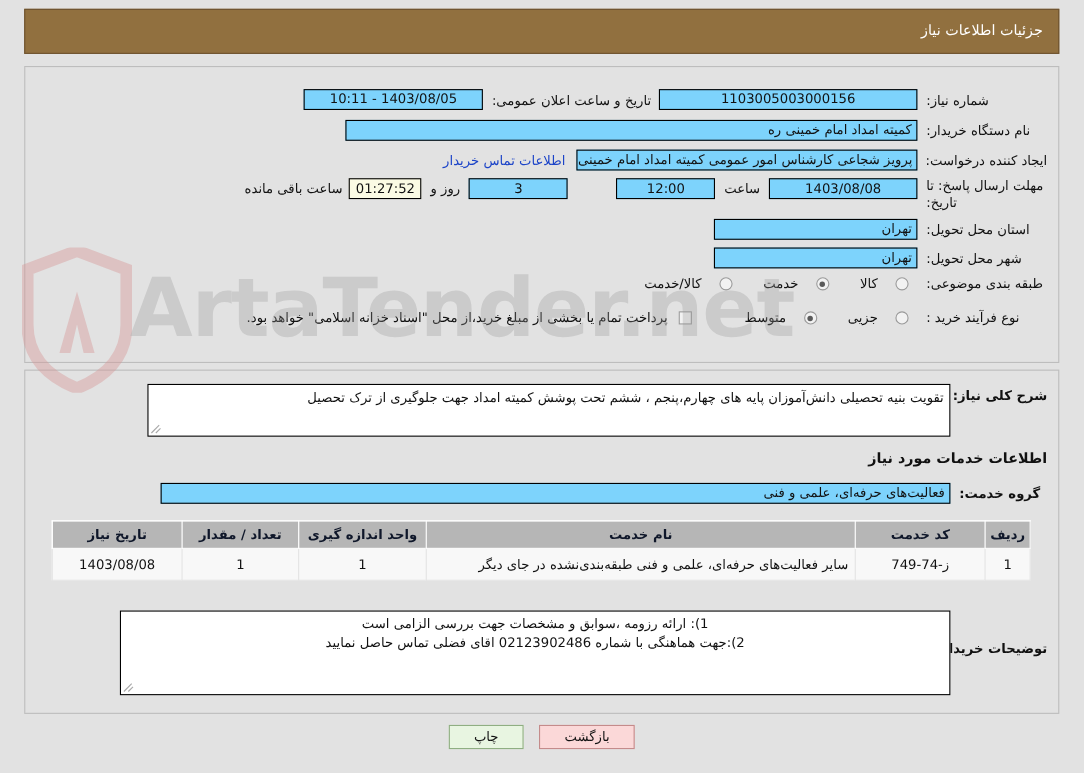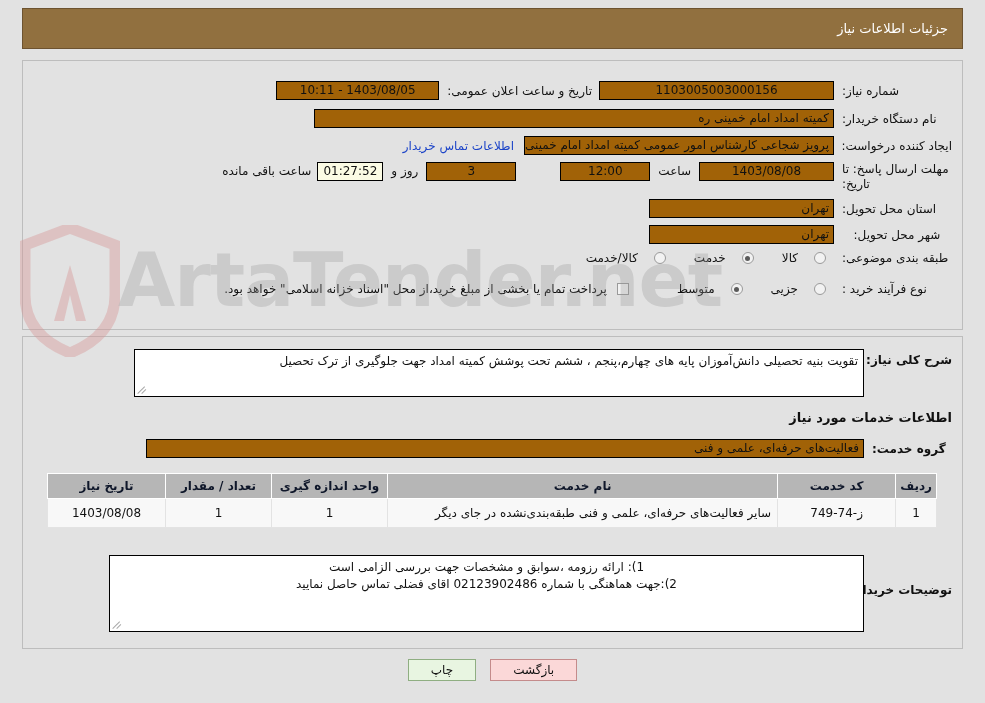--- a/index.html
+++ b/index.html
@@ -77,21 +77,21 @@
   
   .row { position: absolute; display: flex; align-items: center; }
   .lbl {
     font-size: 12px;
     color: #111;
     white-space: nowrap;
     text-align: left;
   }
   .lbl-b { font-weight: bold; }
   .fld {
-    background: #a16207;
+    background: #7dd3fc;
     border: 1px solid #000000;
     height: 19px;
     line-height: 17px;
     font-size: 12px;
     padding: 0 4px;
     color: #111;
     text-align: center;
     white-space: nowrap;
     overflow: hidden;
   }
@@ -261,21 +261,21 @@
       <span class="fld hl" style="width:66px; margin-right:8px;">01:27:52</span>
       <span class="plain-text" style="margin-right:6px; margin-top:2px;">ساعت باقی مانده</span>
     </div>
 
     <div class="row" style="right:10px; top:138px;">
       <span class="lbl" style="width:110px; text-align:left;">استان محل تحویل:</span>
       <span class="fld rt" style="width:185px; margin-right:8px;">تهران</span>
     </div>
 
     <div class="row" style="right:10px; top:164px;">
-      <span class="lbl" style="width:110px; text-align:center;">شهر محل تحویل:</span>
+      <span class="lbl" style="width:110px; text-align:left;">شهر محل تحویل:</span>
       <span class="fld rt" style="width:185px; margin-right:8px;">تهران</span>
     </div>
 
     <div class="row" style="right:10px; top:190px;">
       <span class="lbl" style="width:110px; text-align:left;">طبقه بندی موضوعی:</span>
       <span class="opt" style="margin-right:16px;">
         <span class="radio"></span>
         <span class="plain-text">کالا</span>
       </span>
       <span class="opt" style="margin-right:28px;">

